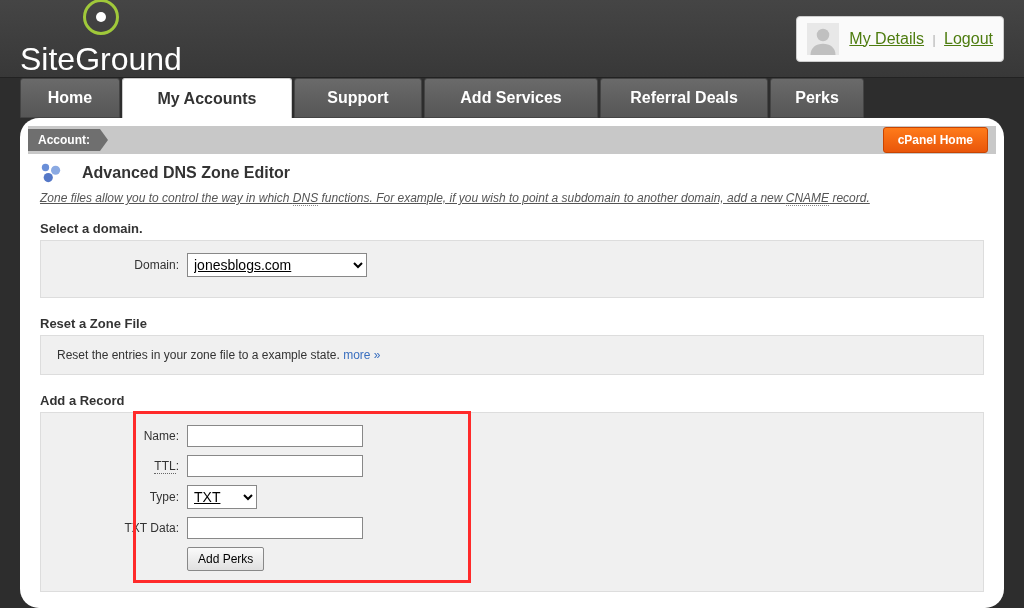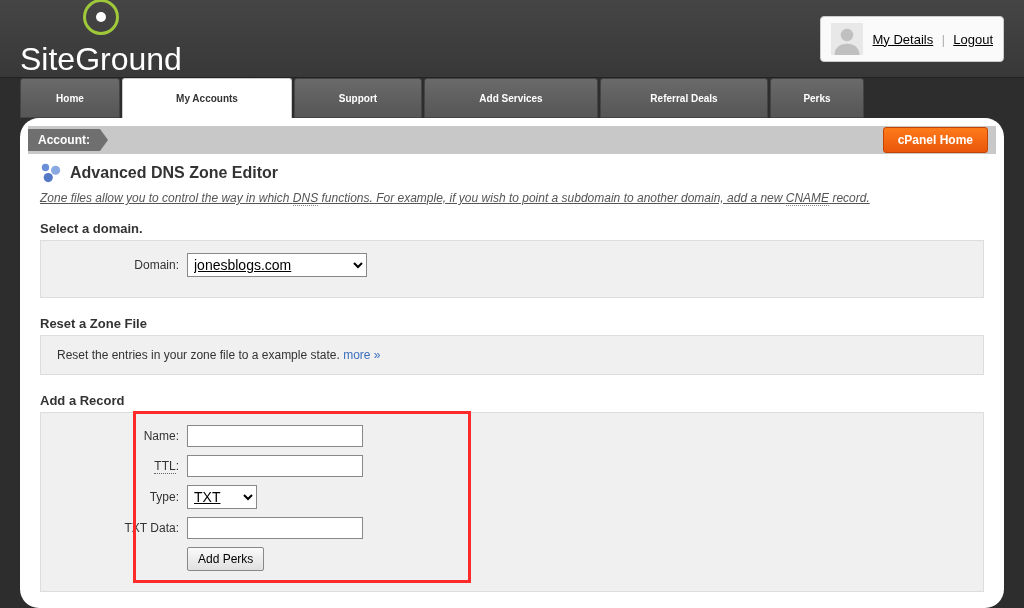--- a/index.html
+++ b/index.html
@@ -61,37 +61,37 @@
   width: 32px;
   height: 32px;
   background: #e8e8e8;
   display: flex;
   align-items: flex-end;
   justify-content: center;
   overflow: hidden;
 }
 .avatar svg { width: 30px; height: 30px; fill: #c0c0c0; }
 .user-links a {
-  color: #000000;
-  font-size: 13px;
+  color: #4d7c0f;
+  font-size: 16px;
   text-decoration: underline;
 }
 .user-links .sep { color: #aaa; padding: 0 4px; font-size: 12px; }
 .nav-tabs {
   display: flex;
   height: 40px;
   padding: 0 20px;
   background: #2d2d2d;
   gap: 2px;
 }
 .nav-tab {
   flex: 1;
   background: linear-gradient(to bottom, #6a6a6a 0%, #565656 100%);
   color: #fff;
-  font-size: 10px;
+  font-size: 16px;
   font-weight: bold;
   display: flex;
   align-items: center;
   justify-content: center;
   border-radius: 3px 3px 0 0;
   cursor: pointer;
   border: 1px solid #444;
 }
 .nav-tab.first { flex: 0 0 100px; }
 .nav-tab.active {
@@ -129,21 +129,21 @@
   background: linear-gradient(to bottom, #ff7b1a 0%, #e9560a 100%);
   color: #fff;
   font-size: 12px;
   font-weight: bold;
   padding: 5px 14px;
   border: 1px solid #c94400;
   border-radius: 3px;
   cursor: pointer;
 }
 .page-body { padding: 8px 12px; font-size: 13px; color: #333; }
-.page-title-row { display: flex; align-items: center; gap: 8px; margin-bottom: 6px; }
+.page-title-row { display: flex; align-items: center; gap: 20px; margin-bottom: 6px; }
 .dns-icon {
   width: 22px; height: 22px;
 }
 .page-title { font-size: 16px; font-weight: bold; }
 .intro {
   font-style: italic;
   font-size: 12px;
   color: #555;
   line-height: 1.4;
   margin-bottom: 14px;

